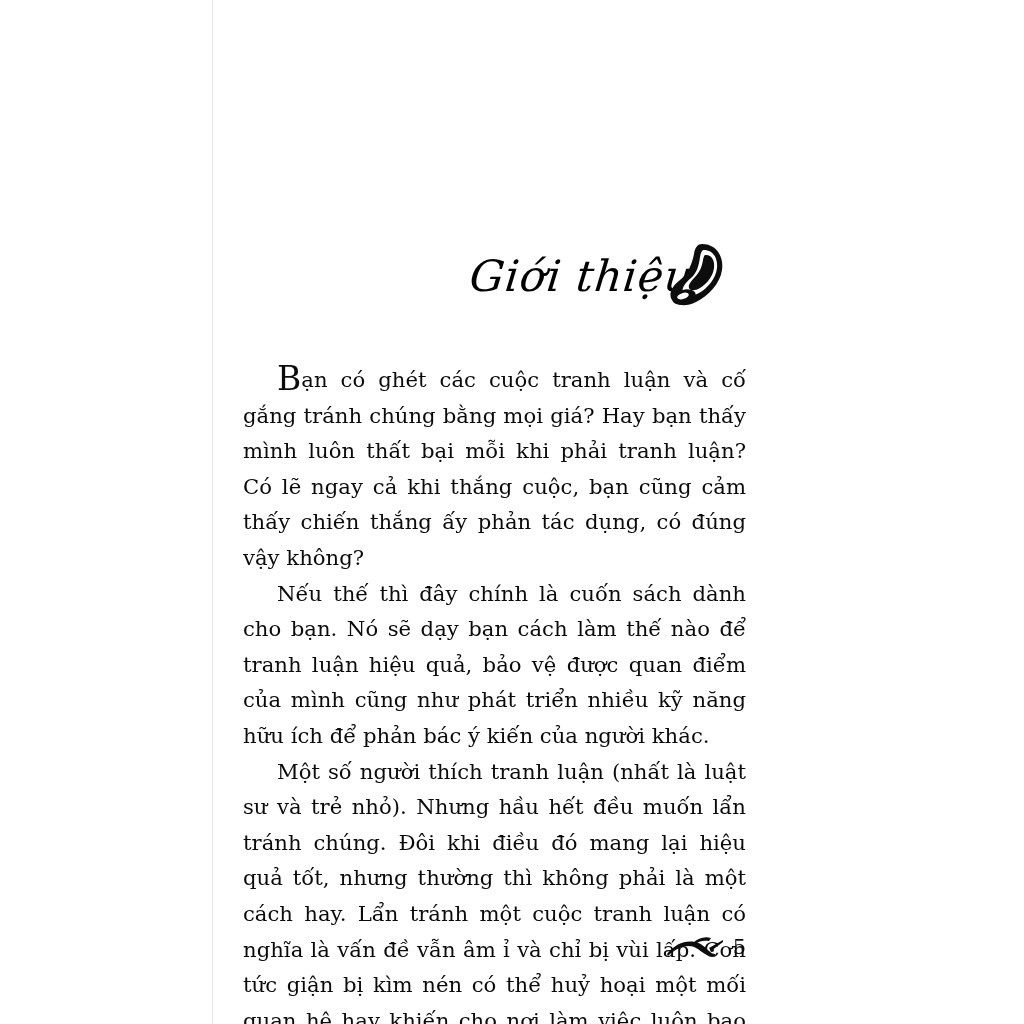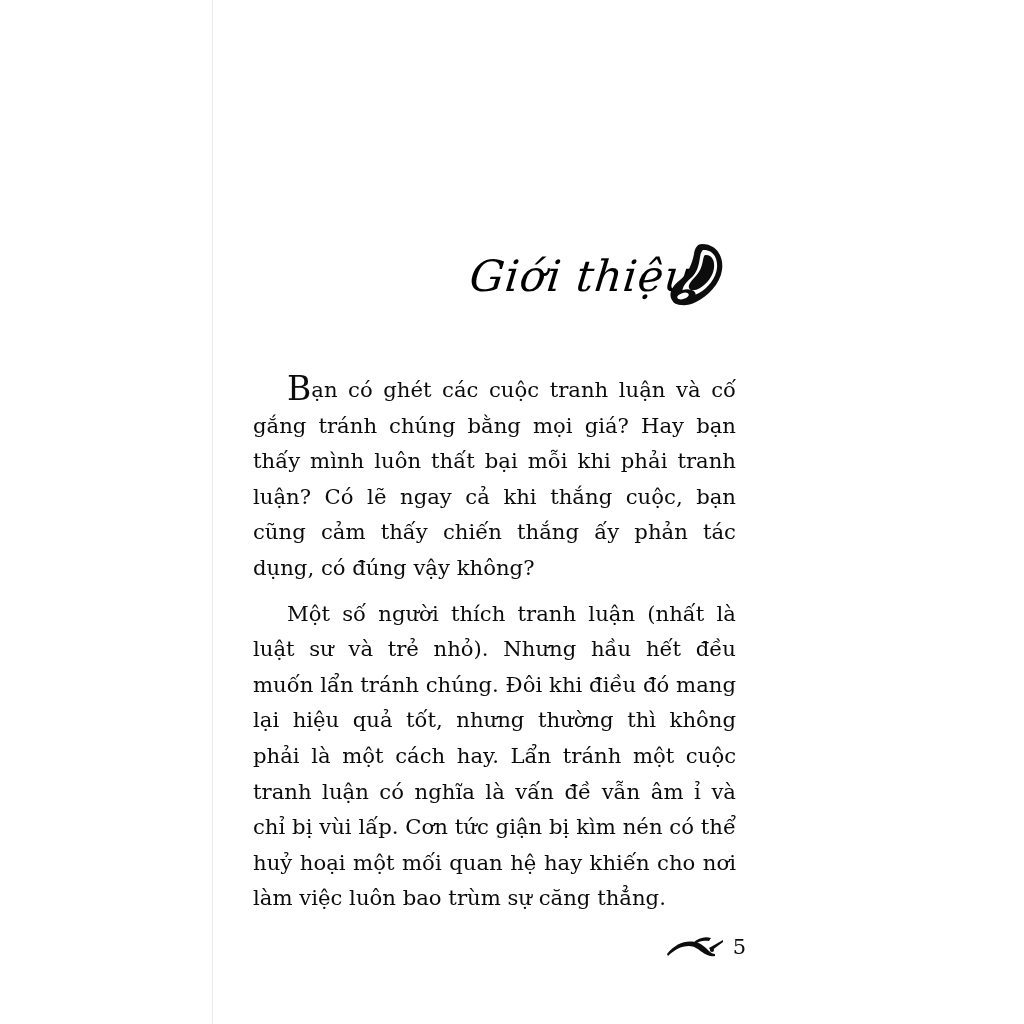--- a/index.html
+++ b/index.html
@@ -72,21 +72,21 @@
     width: 503px;
     font-family: "DejaVu Serif", serif;
     font-size: 21.2px;
     line-height: 35.6px;
     text-align: justify;
     text-justify: inter-word;
     color: #0b0b0b;
   }
 
   .body-text p {
-    margin: 10px;
+    margin: 0;
     text-indent: 34px;
   }
 
   .dropcap-para {
     position: relative;
   }
   .dropcap-para .dropcap {
     font-size: 33px;
     line-height: 1;
     vertical-align: -3px;
@@ -142,20 +142,21 @@
         <ellipse cx="22" cy="59" rx="12" ry="7" transform="rotate(-18 22 59)"></ellipse>
       </g>
       <g fill="#ffffff">
         <ellipse cx="21" cy="58" rx="6" ry="3" transform="rotate(-18 21 58)"></ellipse>
       </g>
     </svg>
   </div>
 
   <div class="body-text">
     <p class="dropcap-para"><span class="dropcap">B</span><span>ạn có ghét các cuộc tranh luận và cố gắng tránh chúng bằng mọi giá? Hay bạn thấy mình luôn thất bại mỗi khi phải tranh luận? Có lẽ ngay cả khi thắng cuộc, bạn cũng cảm thấy chiến thắng ấy phản tác dụng, có đúng vậy không?</span></p>
+    <p><span>Nếu thế thì đây chính là cuốn sách dành cho bạn. Nó sẽ dạy bạn cách làm thế nào để tranh luận hiệu quả, bảo vệ được quan điểm của mình cũng như phát triển nhiều kỹ năng hữu ích để phản bác ý kiến của người khác.</span></p>
     <p><span>Một số người thích tranh luận (nhất là luật sư và trẻ nhỏ). Nhưng hầu hết đều muốn lẩn tránh chúng. Đôi khi điều đó mang lại hiệu quả tốt, nhưng thường thì không phải là một cách hay. Lẩn tránh một cuộc tranh luận có nghĩa là vấn đề vẫn âm ỉ và chỉ bị vùi lấp. Cơn tức giận bị kìm nén có thể huỷ hoại một mối quan hệ hay khiến cho nơi làm việc luôn bao trùm sự căng thẳng.</span></p>
   </div>
 
   <div class="footer">
     <div class="folio-wrap">
       <svg class="folio-ornament" viewBox="0 0 60 26">
         <g fill="#0d0d0d">
           <path d="M2 20 C10 10 20 6 30 8 C36 9 40 13 44 17 C46 19 48 20 50 20 L50 22 C46 23 41 21 37 18 C33 15 29 12 24 12 C16 12 9 16 3 22 Z"></path>
           <path d="M28 9 C33 4 40 2 46 4 L44 7 C39 6 33 7 29 11 Z"></path>
           <path d="M44 14 L58 6 L58 8 L46 17 Z"></path>

